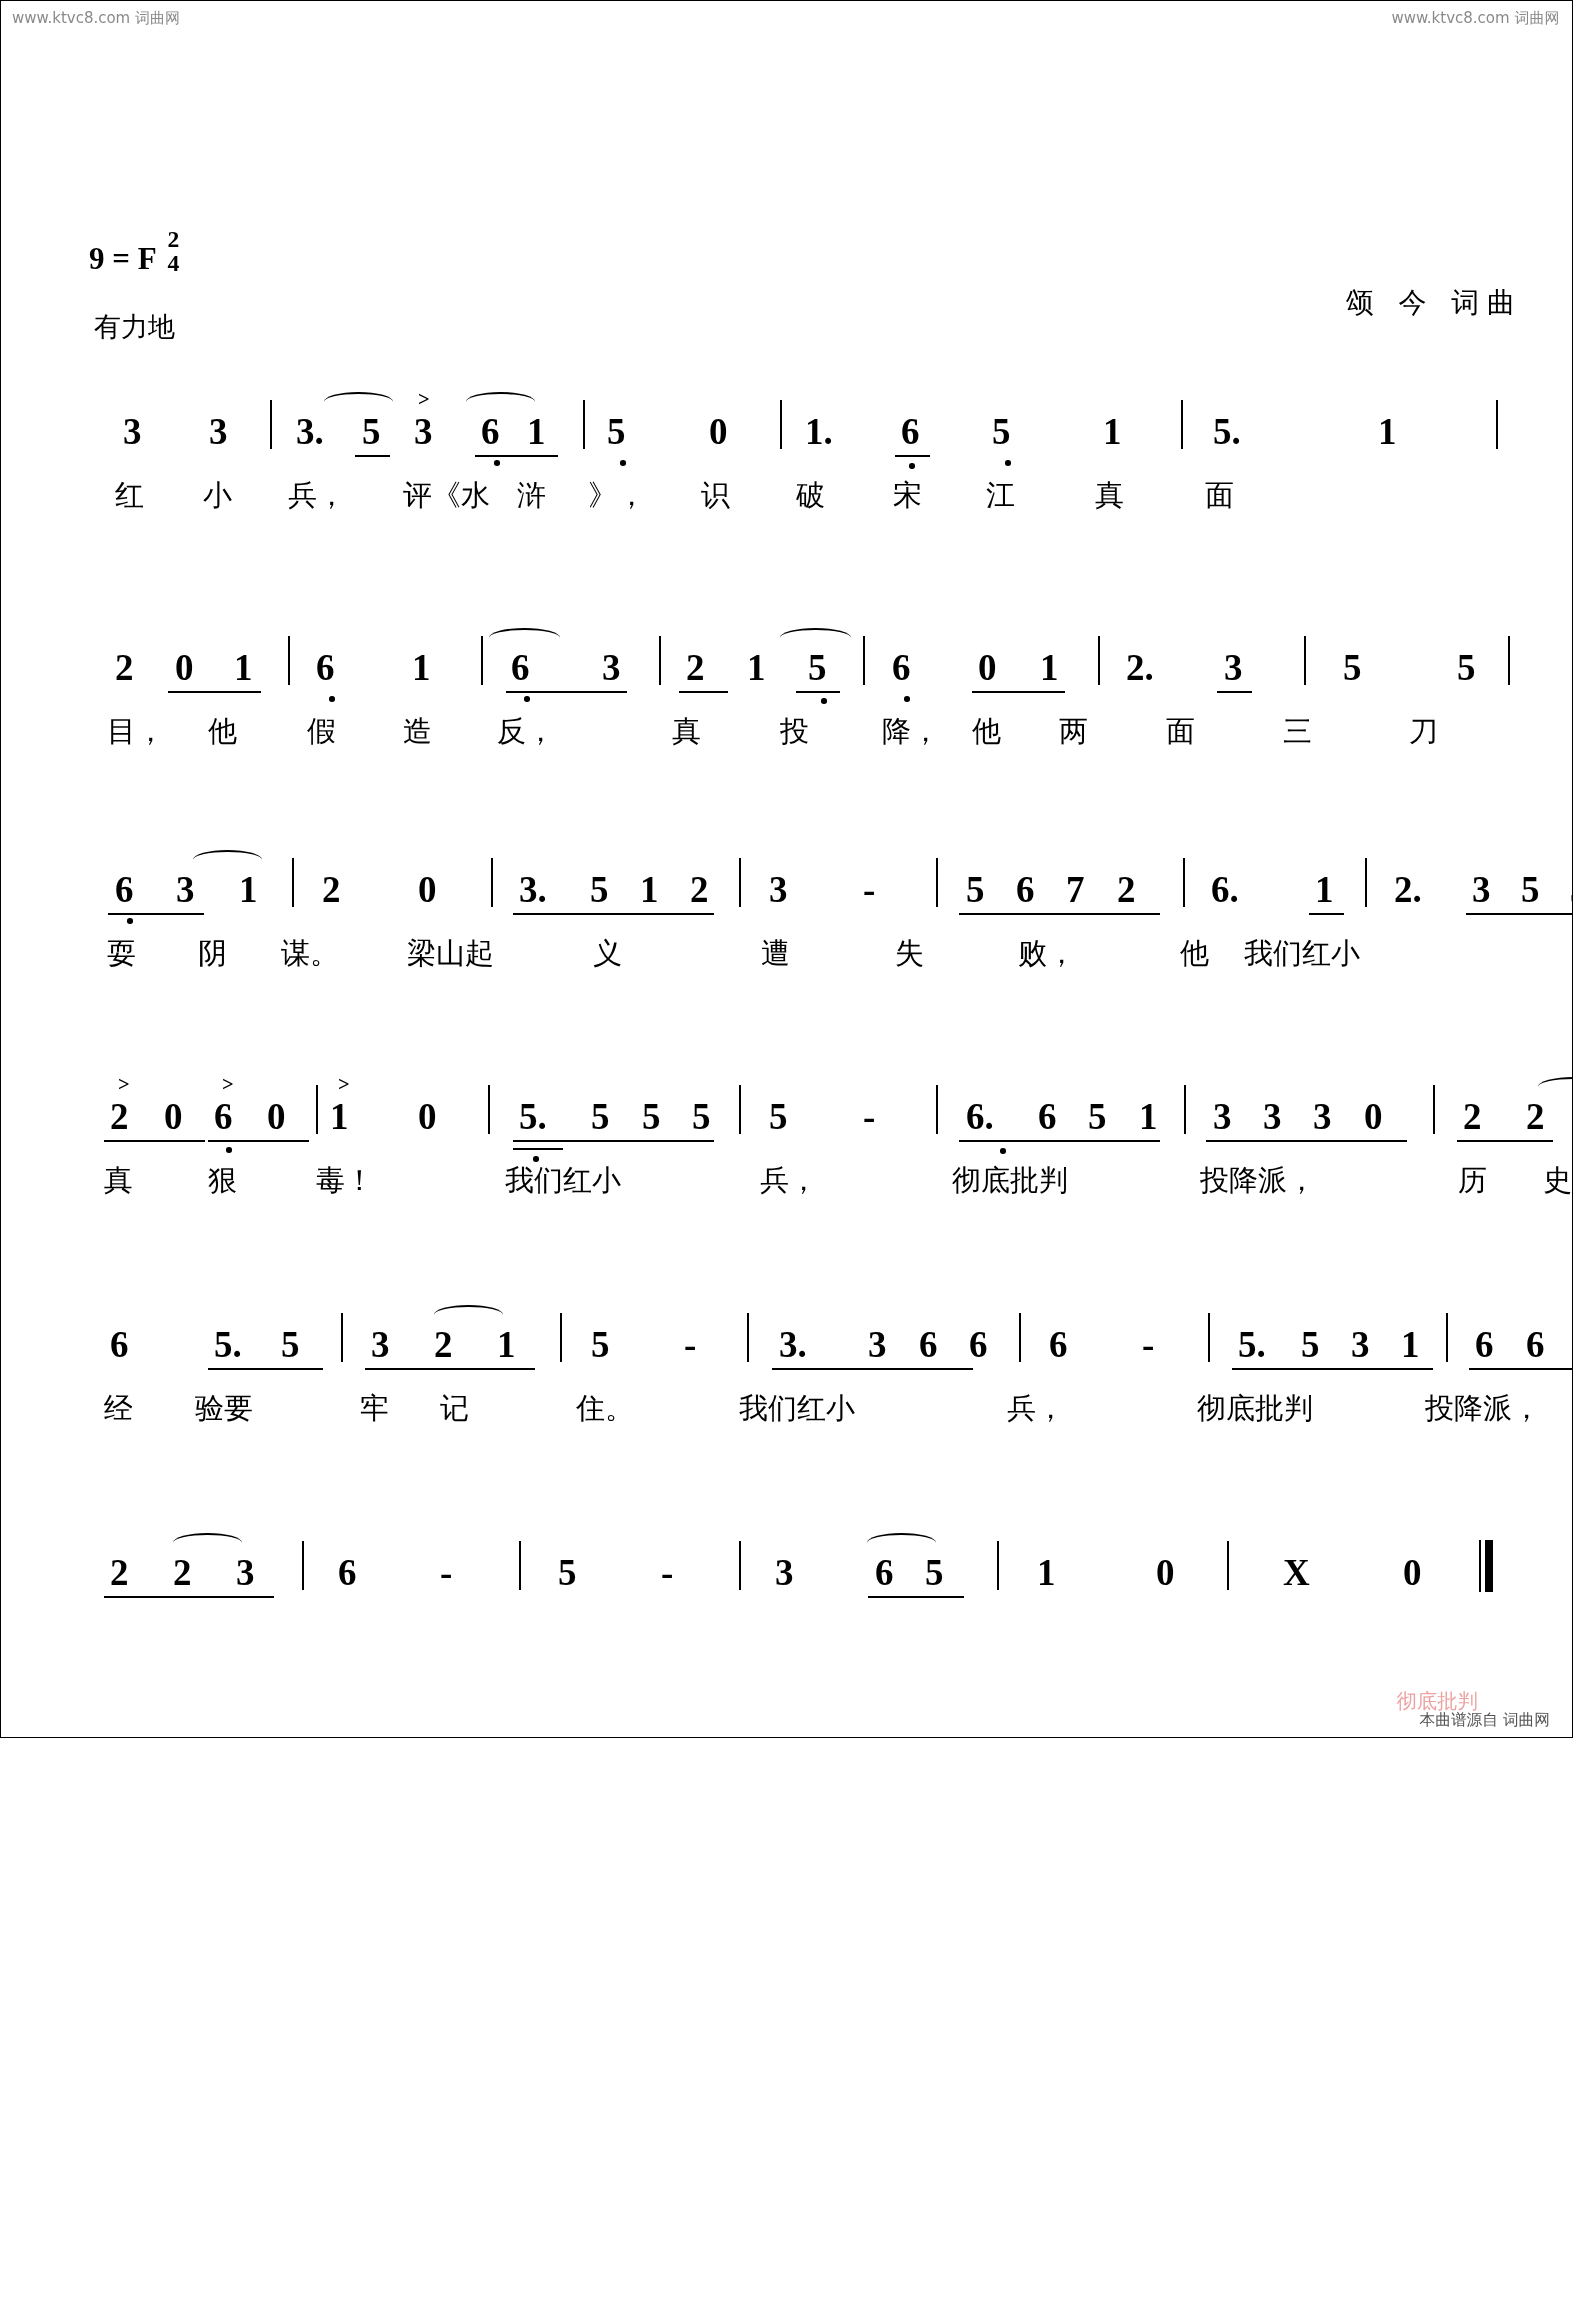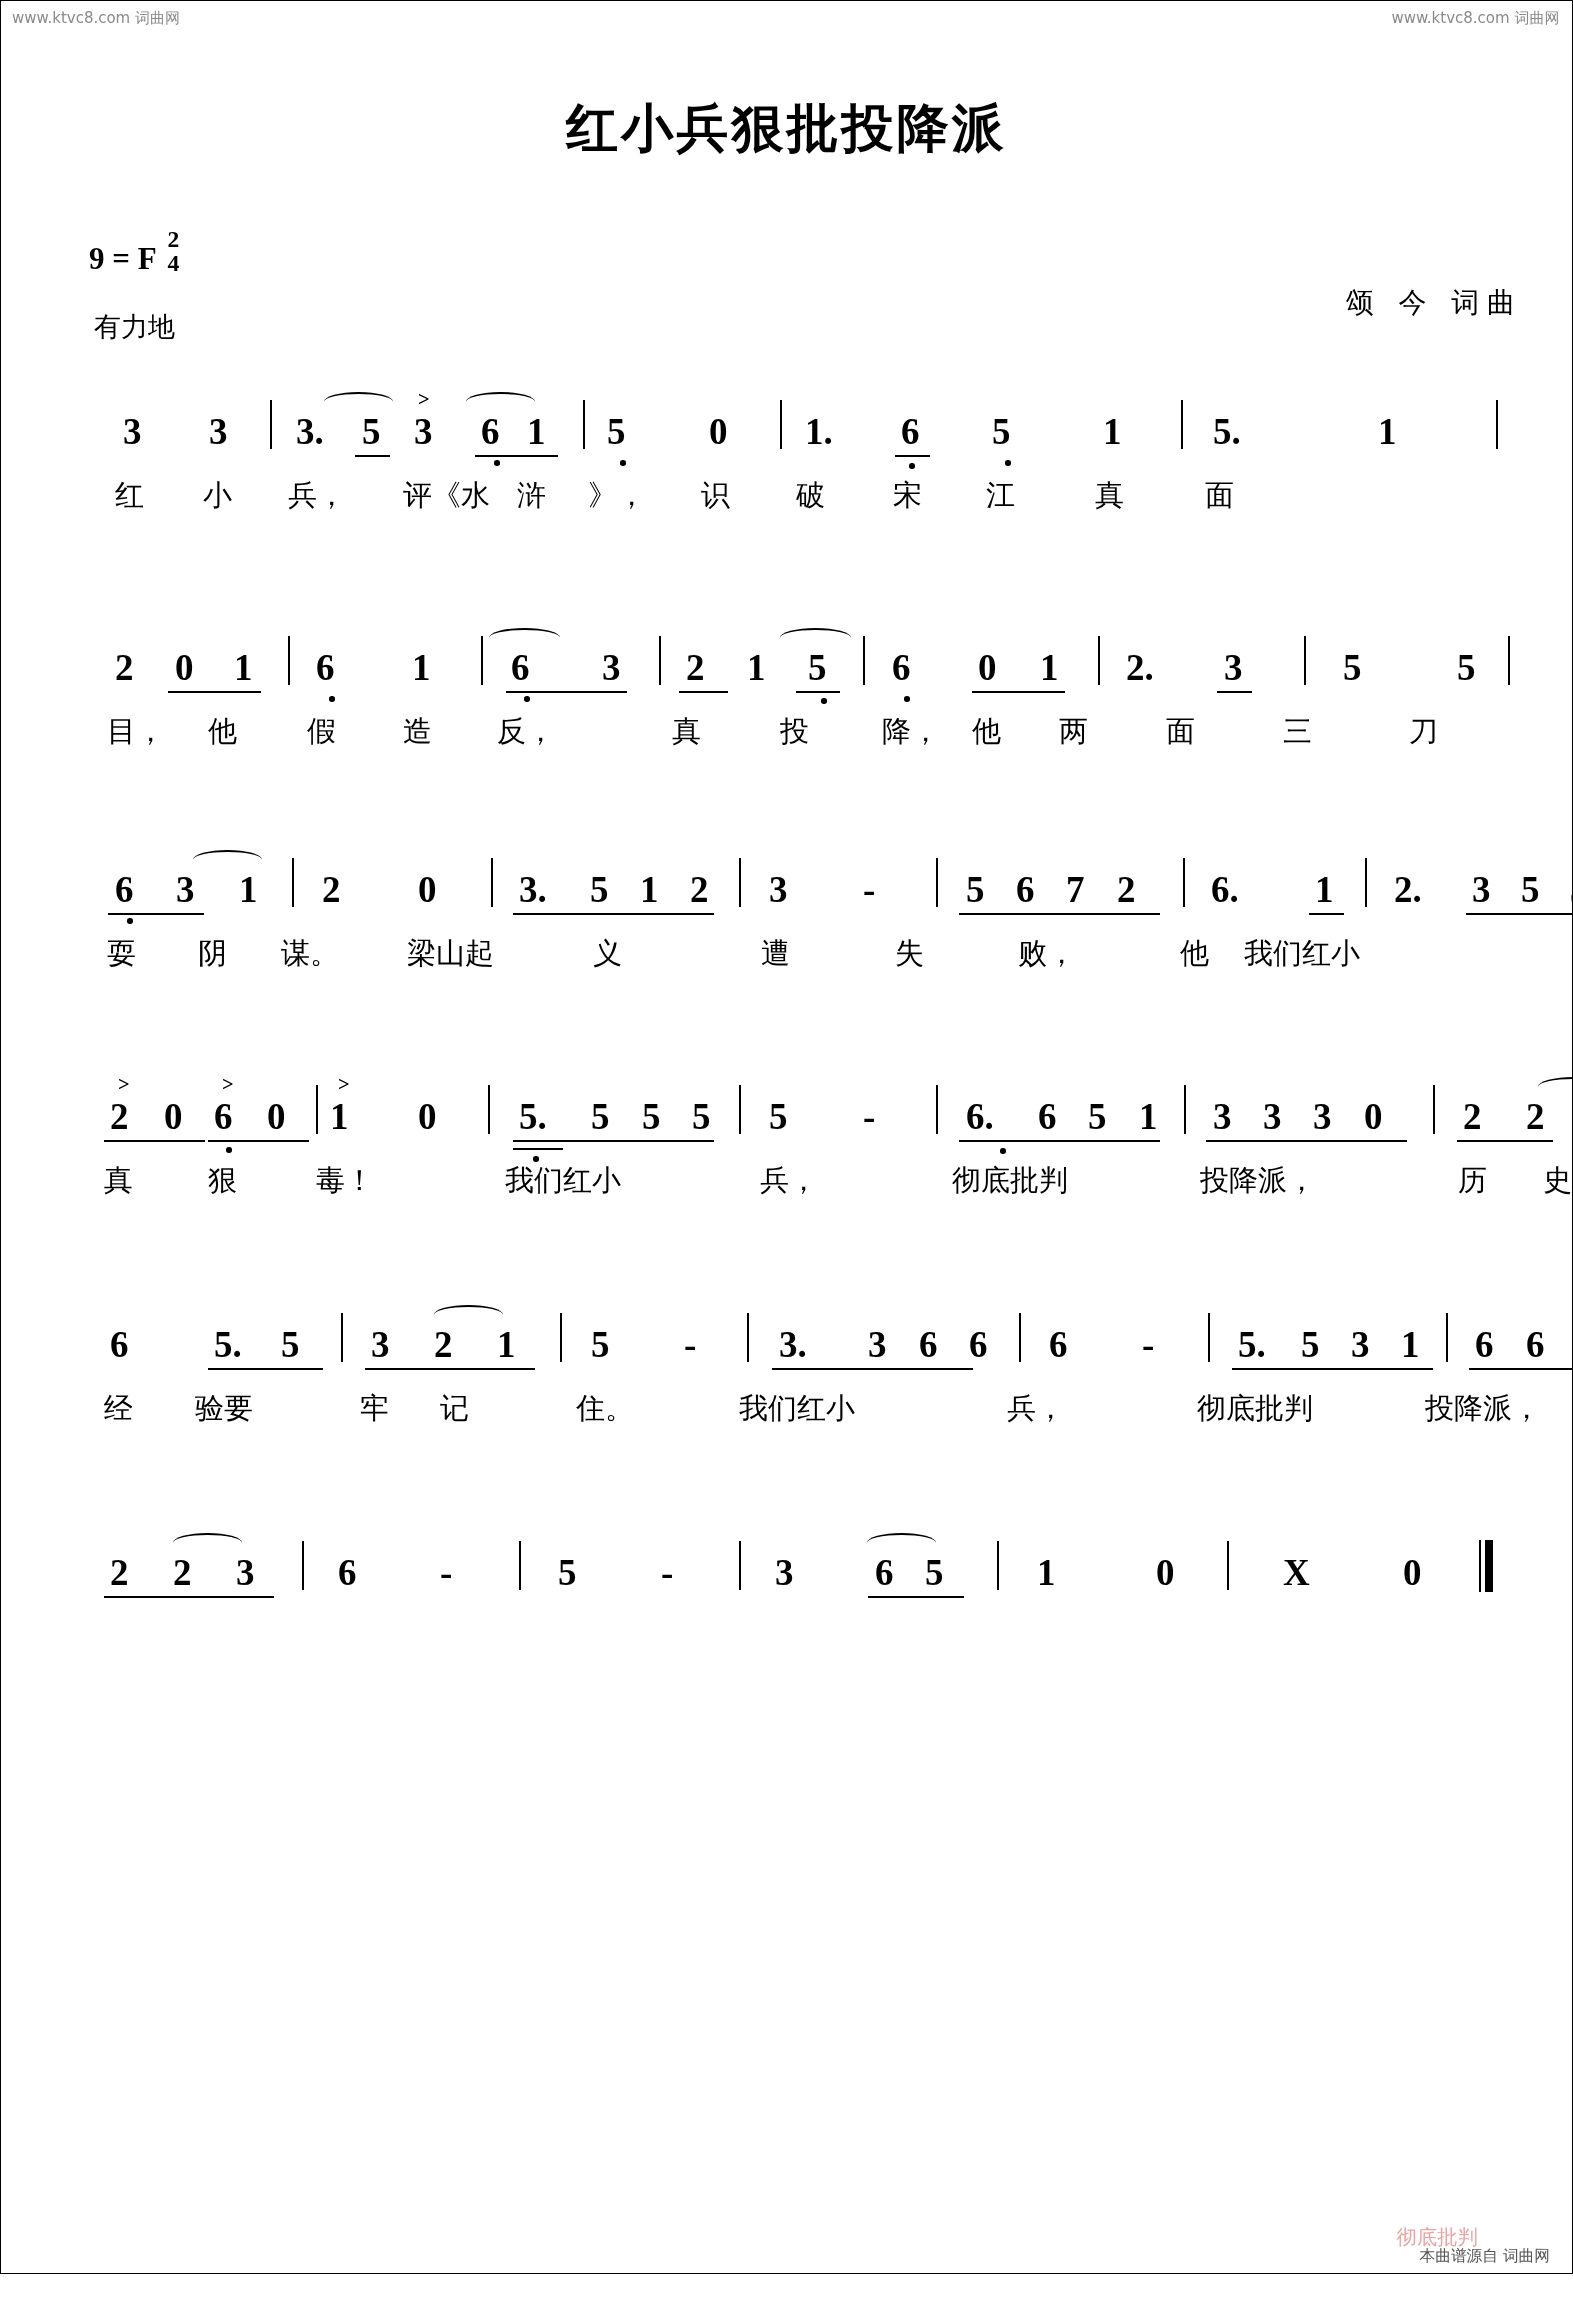--- a/index.html
+++ b/index.html
@@ -12,21 +12,21 @@
     height: 2319px;
     position: relative;
     font-family: "DejaVu Sans", "Liberation Sans", sans-serif;
     color: #000000;
     overflow: hidden;
   }
   .page {
     position: absolute;
     left: 0; top: 0;
     width: 1573px;
-    height: 2274px;
+    height: 1738px;
     border: 1.6px solid #000;
     box-sizing: border-box;
   }
 
   
   .wm {
     position: absolute;
     font-size: 15px;
     color: #8a8a8a;
     letter-spacing: 0px;
@@ -178,21 +178,20 @@
   }
 </style>
 </head>
 <body>
 
 <div class="page">
 
   <div class="wm wm-tl">www.ktvc8.com 词曲网</div>
   <div class="wm wm-tr">www.ktvc8.com 词曲网</div>
 
-  <div class="title">红小兵狠批投降派</div>
 
   <div class="keysig">
     <span>9 = F</span><span class="frac"><span>2</span><span>4</span></span>
   </div>
   <div class="tempo">有力地</div>
   <div class="composer">颂  今  词曲</div>
 
   <div class="row" style="top:393px;">
     <div class="notes">
       <div class="cell" style="left:35px;top:15.7px;">3</div>

